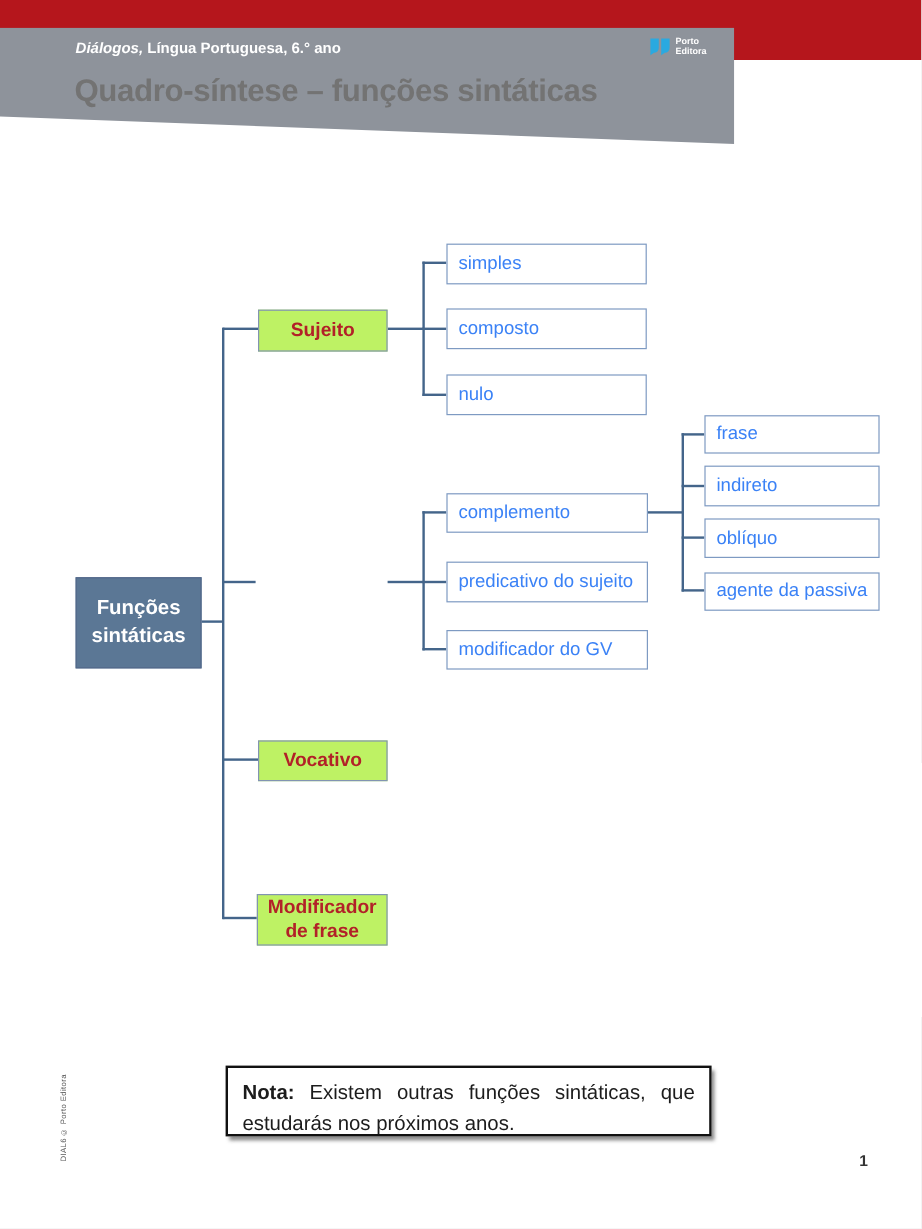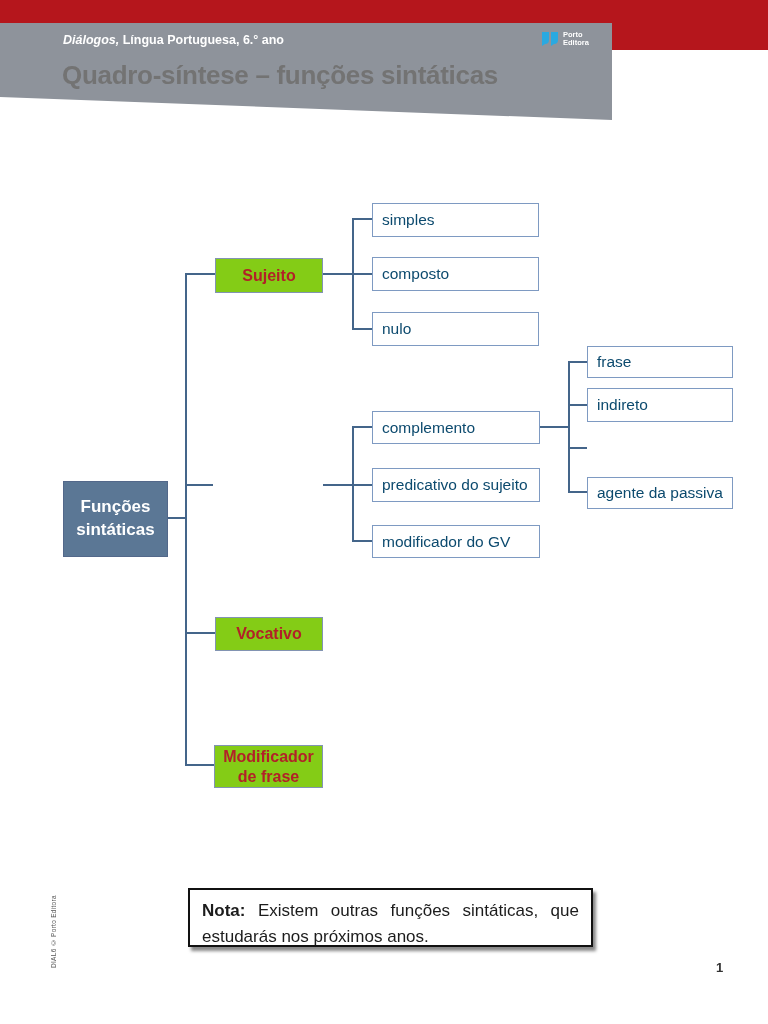--- a/index.html
+++ b/index.html
@@ -23,26 +23,26 @@
   .hline,.vline{position:absolute;background:#44658a;}
   .hline{height:2px;}
   .vline{width:2px;}
   .box{position:absolute;box-sizing:border-box;display:flex;align-items:center;}
   .root-box{
     left:63px;top:481px;width:105px;height:76px;background:#5b7795;border:1px solid #53688a;
     color:#ffffff;font-weight:bold;font-size:17px;line-height:1.35;
     flex-direction:column;justify-content:center;text-align:center;
   }
   .cat-box{
-    background:#84cc16;border:1.5px solid #8294b2;color:#b22128;
+    background:#bef264;border:1.5px solid #8294b2;color:#b22128;
     font-weight:bold;font-size:16px;line-height:1.2;
     flex-direction:column;justify-content:center;text-align:center;
   }
   .leaf-box{
-    background:#ffffff;border:1.4px solid #7e9ac2;color:#0c4a6e;
+    background:#ffffff;border:1.4px solid #7e9ac2;color:#3b82f6;
     font-size:15.5px;padding-left:9px;justify-content:flex-start;
   }
   
   .note-box{
     position:absolute;left:188px;top:888px;width:405px;height:59px;box-sizing:border-box;
     background:#ffffff;border:2px solid #111111;box-shadow:3px 4px 3px rgba(40,40,40,.55);
     padding:8px 12px;font-size:17px;line-height:1.55;color:#1c1c1c;text-align:justify;
   }
   .note-box b{font-weight:bold;}
   
@@ -122,20 +122,21 @@
   <div class="box leaf-box" style="left:372px;top:203px;width:167px;height:34px;">simples</div>
   <div class="box leaf-box" style="left:372px;top:257px;width:167px;height:34px;">composto</div>
   <div class="box leaf-box" style="left:372px;top:312px;width:167px;height:34px;">nulo</div>
 
   <div class="box leaf-box" style="left:372px;top:411px;width:168px;height:33px;">complemento</div>
   <div class="box leaf-box" style="left:372px;top:468px;width:168px;height:34px;">predicativo do sujeito</div>
   <div class="box leaf-box" style="left:372px;top:525px;width:168px;height:33px;">modificador do GV</div>
 
   <div class="box leaf-box" style="left:587px;top:346px;width:146px;height:32px;">frase</div>
   <div class="box leaf-box" style="left:587px;top:388px;width:146px;height:34px;">indireto</div>
+  <div class="box leaf-box" style="left:587px;top:432px;width:146px;height:33px;">oblíquo</div>
   <div class="box leaf-box" style="left:587px;top:477px;width:146px;height:32px;">agente da passiva</div>
 
   <div class="note-box">
     <b>Nota:</b>
     <span>Existem outras funções sintáticas, que estudarás nos próximos anos.</span>
   </div>
 
   <div class="side-text">DIAL6 © Porto Editora</div>
   <div class="page-number">1</div>
 

